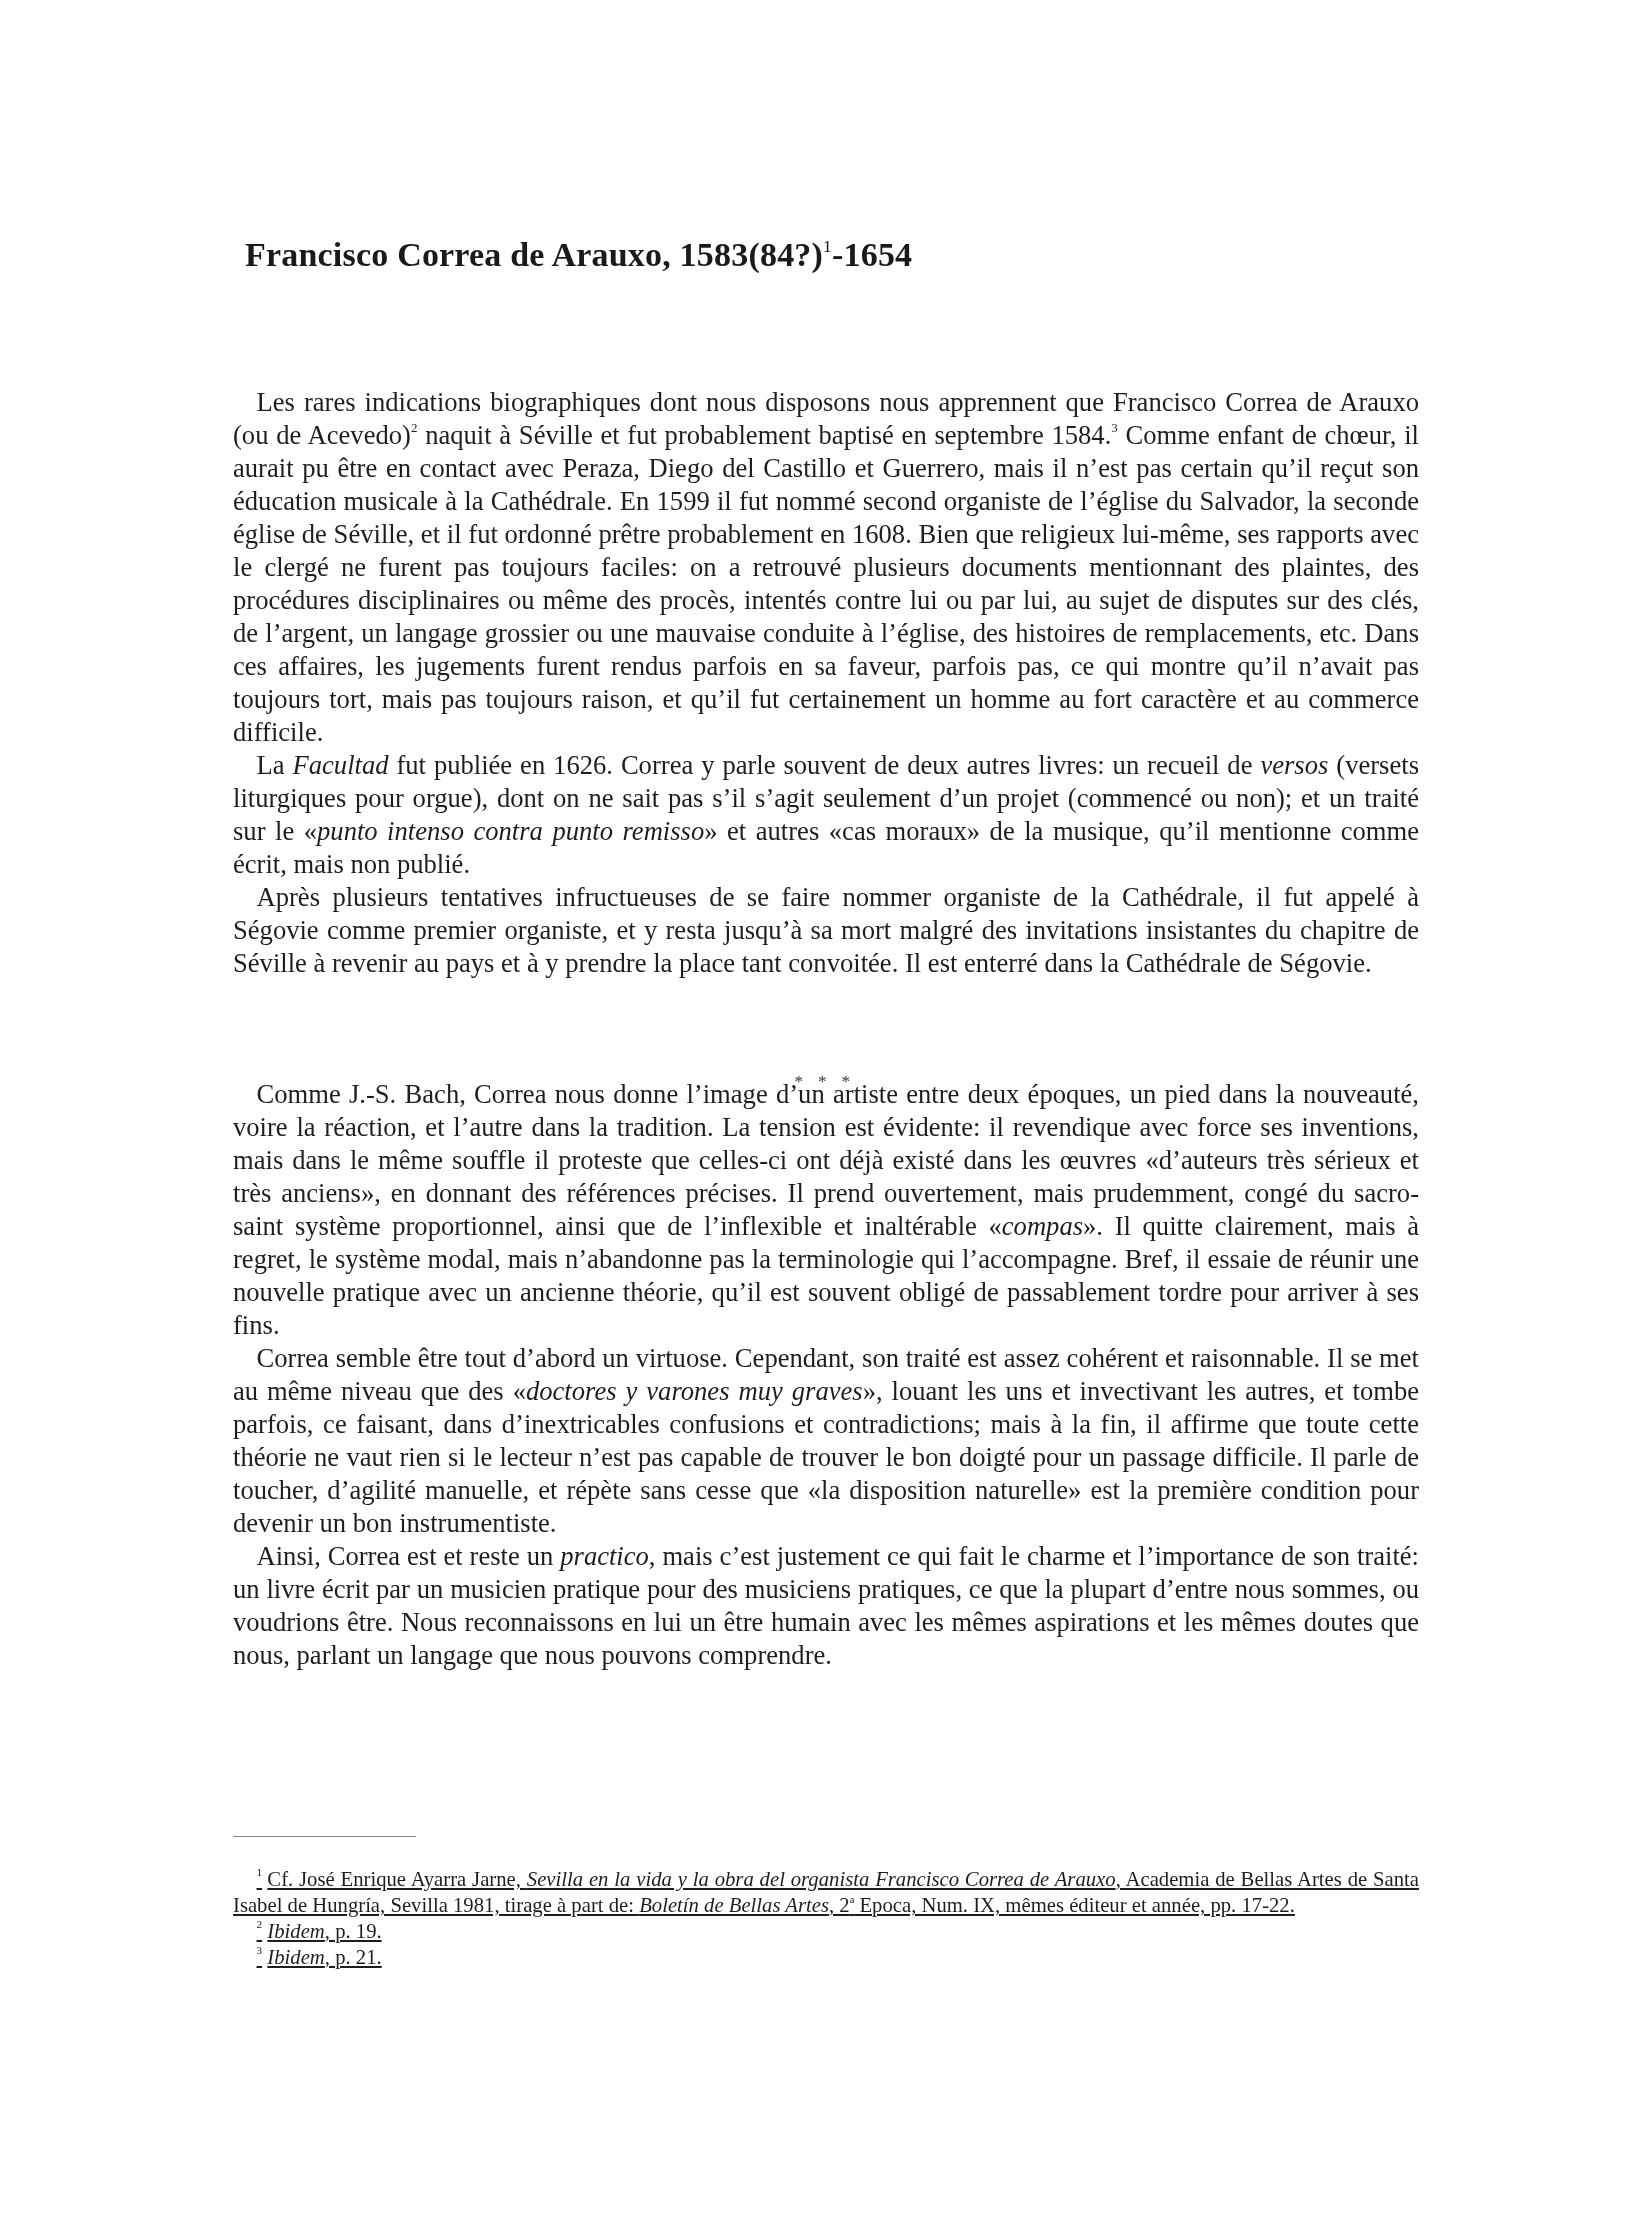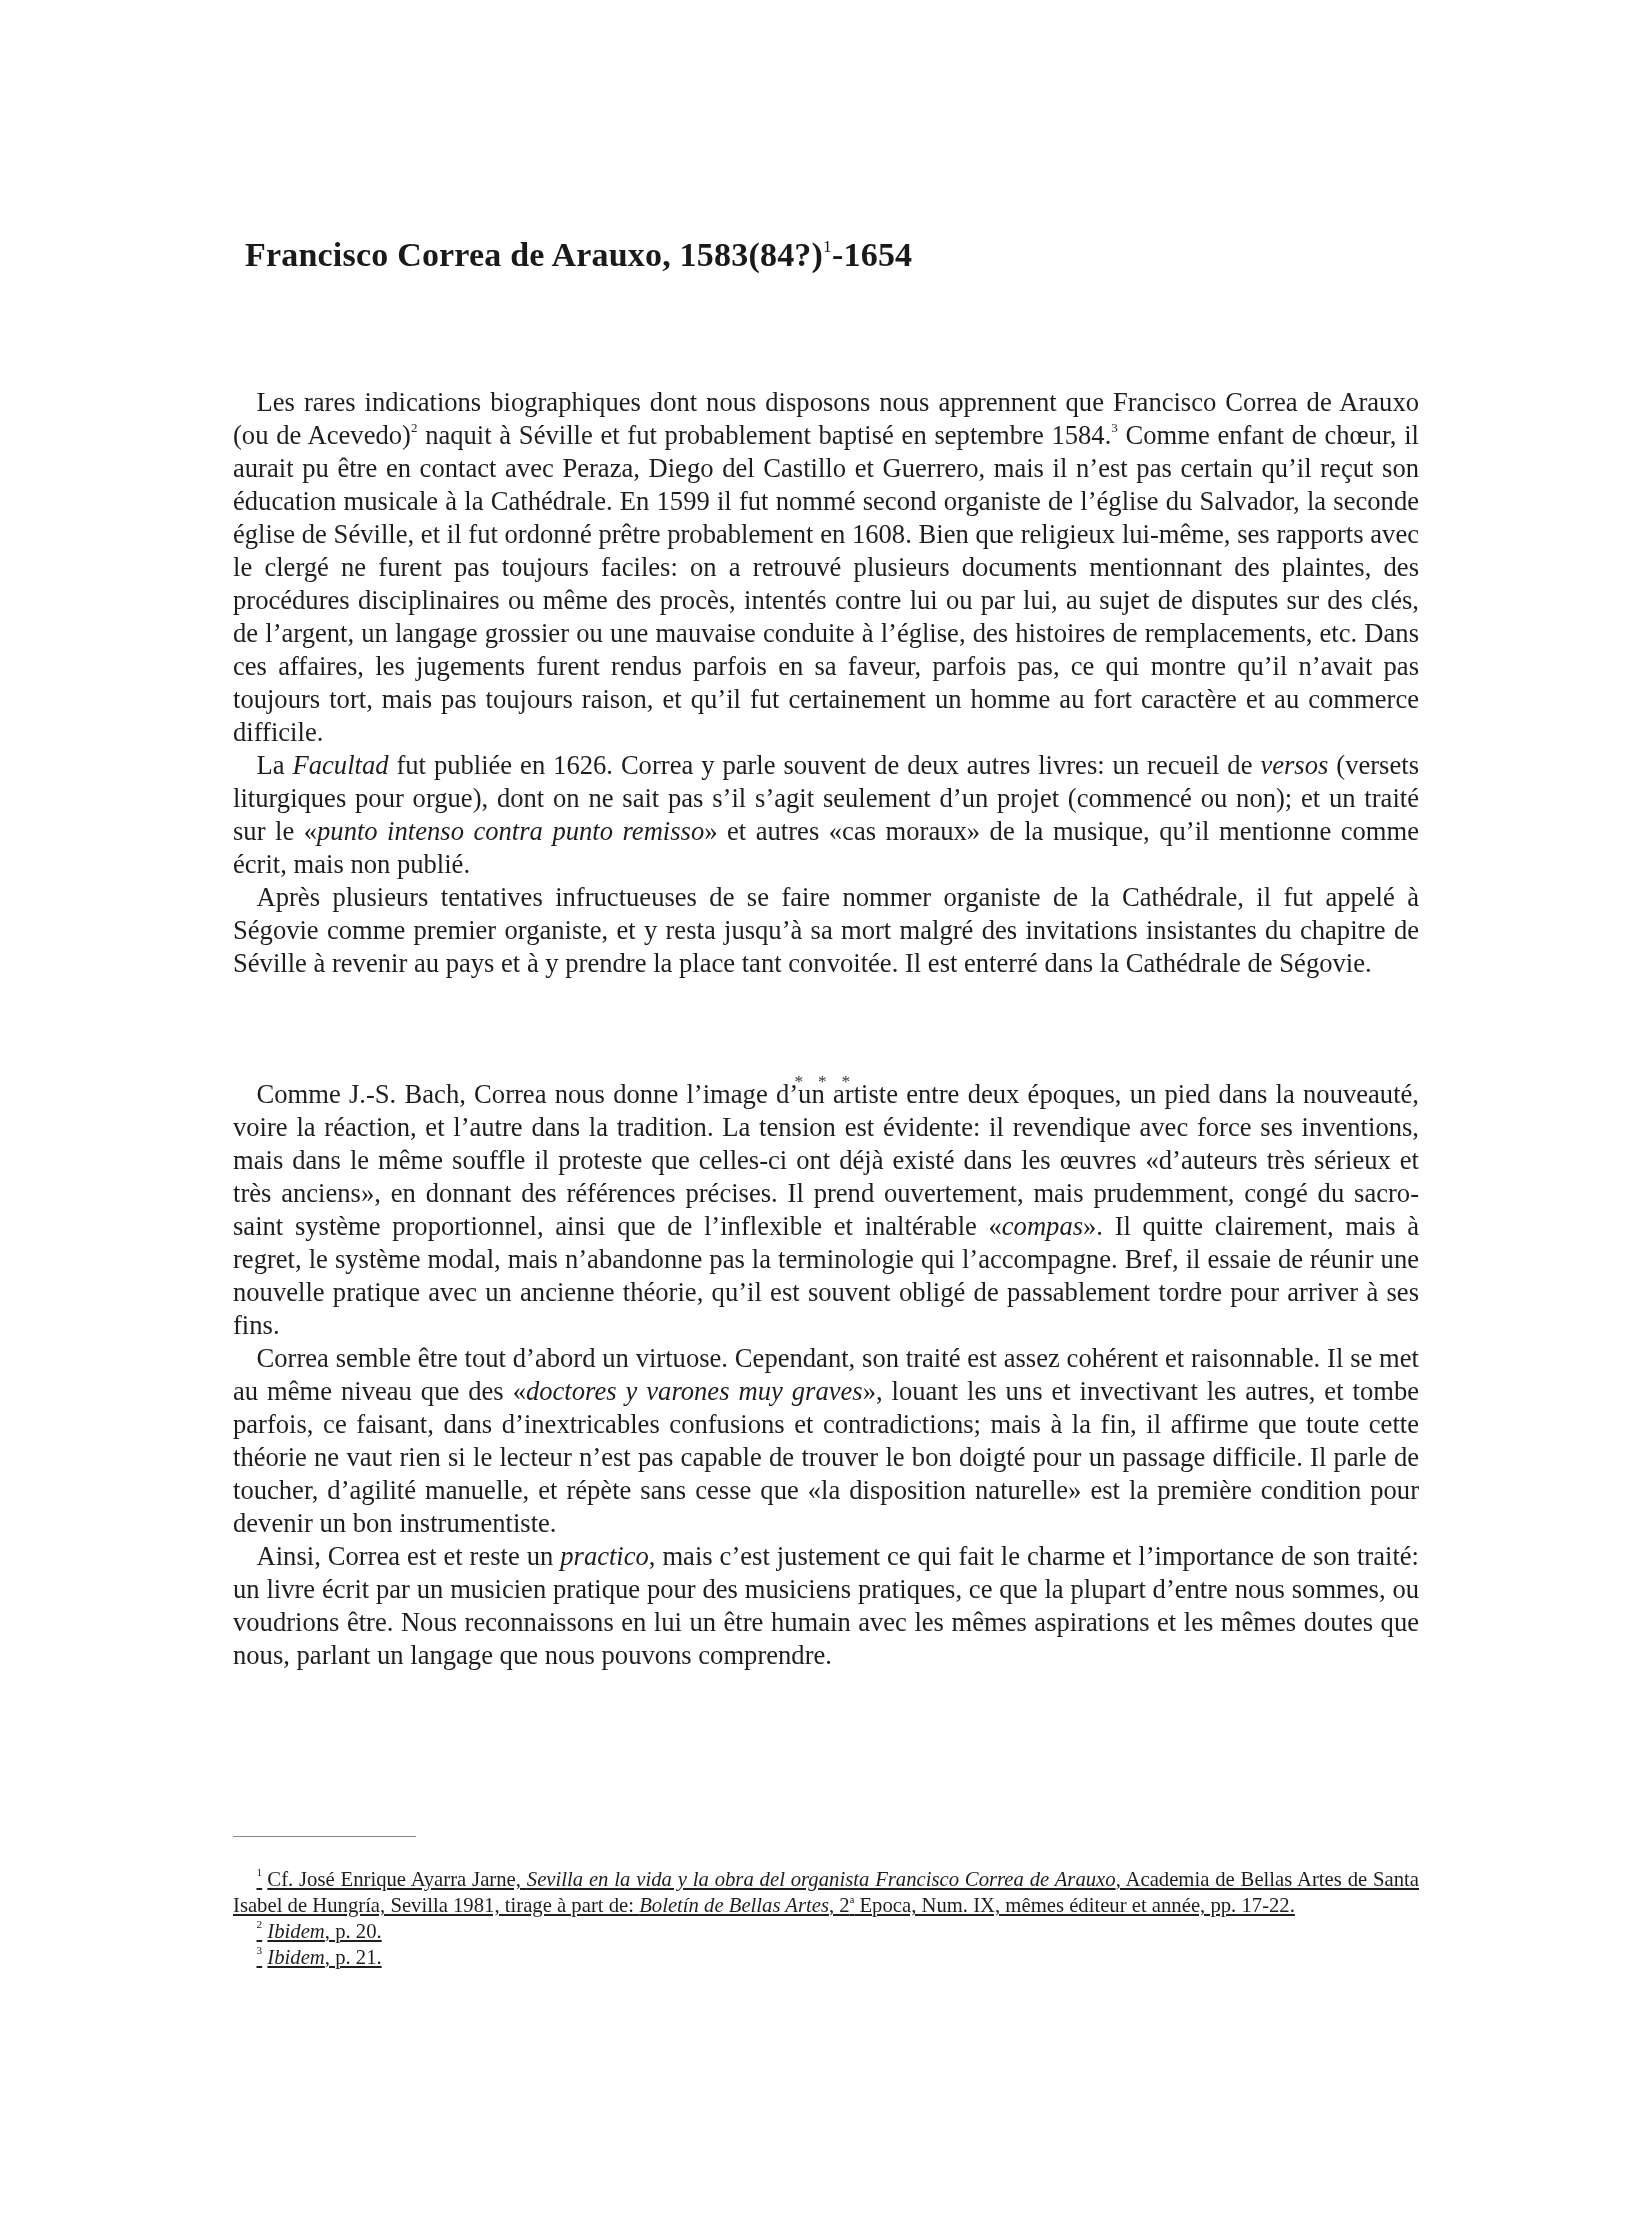--- a/index.html
+++ b/index.html
@@ -54,16 +54,16 @@
 <div class="body-block" id="section2">
     <p><span>Comme J.-S. Bach, Correa nous donne l’image d’un artiste entre deux époques, un pied dans la nouveauté, voire la réaction, et l’autre dans la tradition. La tension est évidente: il revendique avec force ses inventions, mais dans le même souffle il proteste que celles-ci ont déjà existé dans les œuvres «d’auteurs très sérieux et très anciens», en donnant des références précises. Il prend ouvertement, mais prudemment, congé du sacro-saint système proportionnel, ainsi que de l’inflexible et inaltérable «</span><em>compas</em><span>». Il quitte clairement, mais à regret, le système modal, mais n’abandonne pas la terminologie qui l’accompagne. Bref, il essaie de réunir une nouvelle pratique avec un ancienne théorie, qu’il est souvent obligé de passablement tordre pour arriver à ses fins.</span></p>
     <p><span>Correa semble être tout d’abord un virtuose. Cependant, son traité est assez cohérent et raisonna­ble. Il se met au même niveau que des «</span><em>doctores y varones muy graves</em><span>», louant les uns et invectivant les autres, et tombe parfois, ce faisant, dans d’inextricables confusions et contradictions; mais à la fin, il affirme que toute cette théorie ne vaut rien si le lecteur n’est pas capable de trouver le bon doigté pour un passage difficile. Il parle de toucher, d’agilité manuelle, et répète sans cesse que «la disposition naturelle» est la première condition pour devenir un bon instrumentiste.</span></p>
     <p><span>Ainsi, Correa est et reste un </span><em>practico</em><span>, mais c’est justement ce qui fait le charme et l’importance de son traité: un livre écrit par un musicien pratique pour des musiciens pratiques, ce que la plupart d’entre nous sommes, ou voudrions être. Nous reconnaissons en lui un être humain avec les mêmes aspirations et les mêmes doutes que nous, parlant un langage que nous pouvons comprendre.</span></p>
   </div>
 
 <div class="fn-rule"></div>
 
 <div class="footnotes" id="footnotes">
     <p><span class="fn-num">1</span><span>Cf. José Enrique Ayarra Jarne, </span><em>Sevilla en la vida y la obra del organista Francisco Correa de Arauxo</em><span>, Academia de Bellas Artes de Santa Isabel de Hungría, Sevilla 1981, tirage à part de: </span><em>Boletín de Bellas Artes</em><span>, 2</span><sup>a</sup><span> Epoca, Num. IX, mêmes éditeur et année, pp. 17-22.</span></p>
-    <p><span class="fn-num">2</span><em>Ibidem</em><span>, p. 20.</span></p>
+    <p><span class="fn-num">2</span><em>Ibidem</em><span>, p. 19.</span></p>
     <p><span class="fn-num">3</span><em>Ibidem</em><span>, p. 21.</span></p>
   </div>
 
 
 </body></html>

